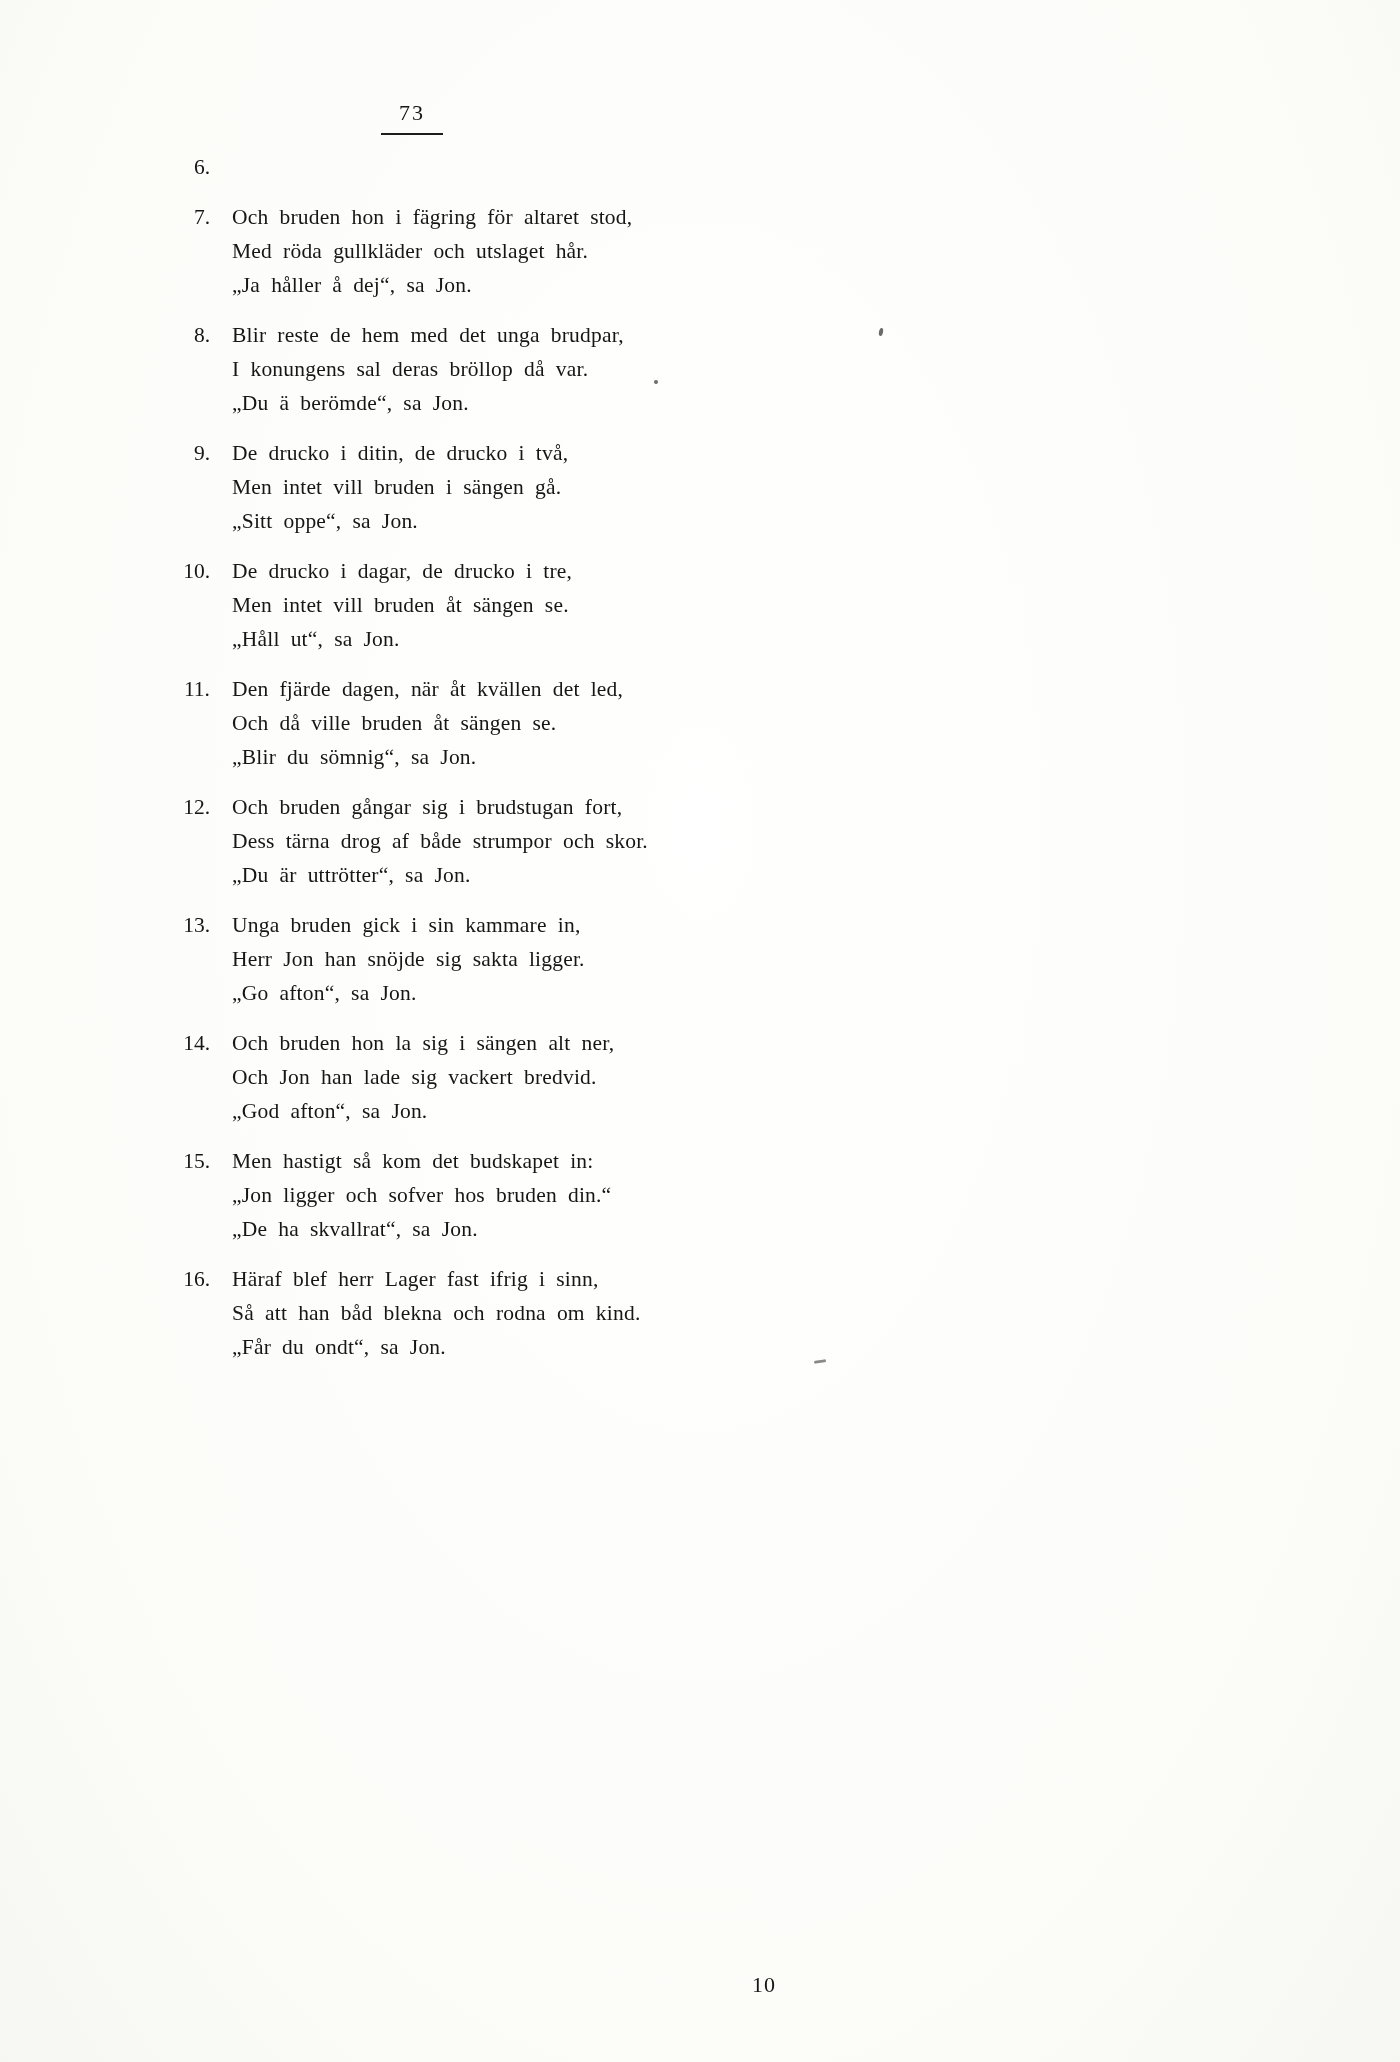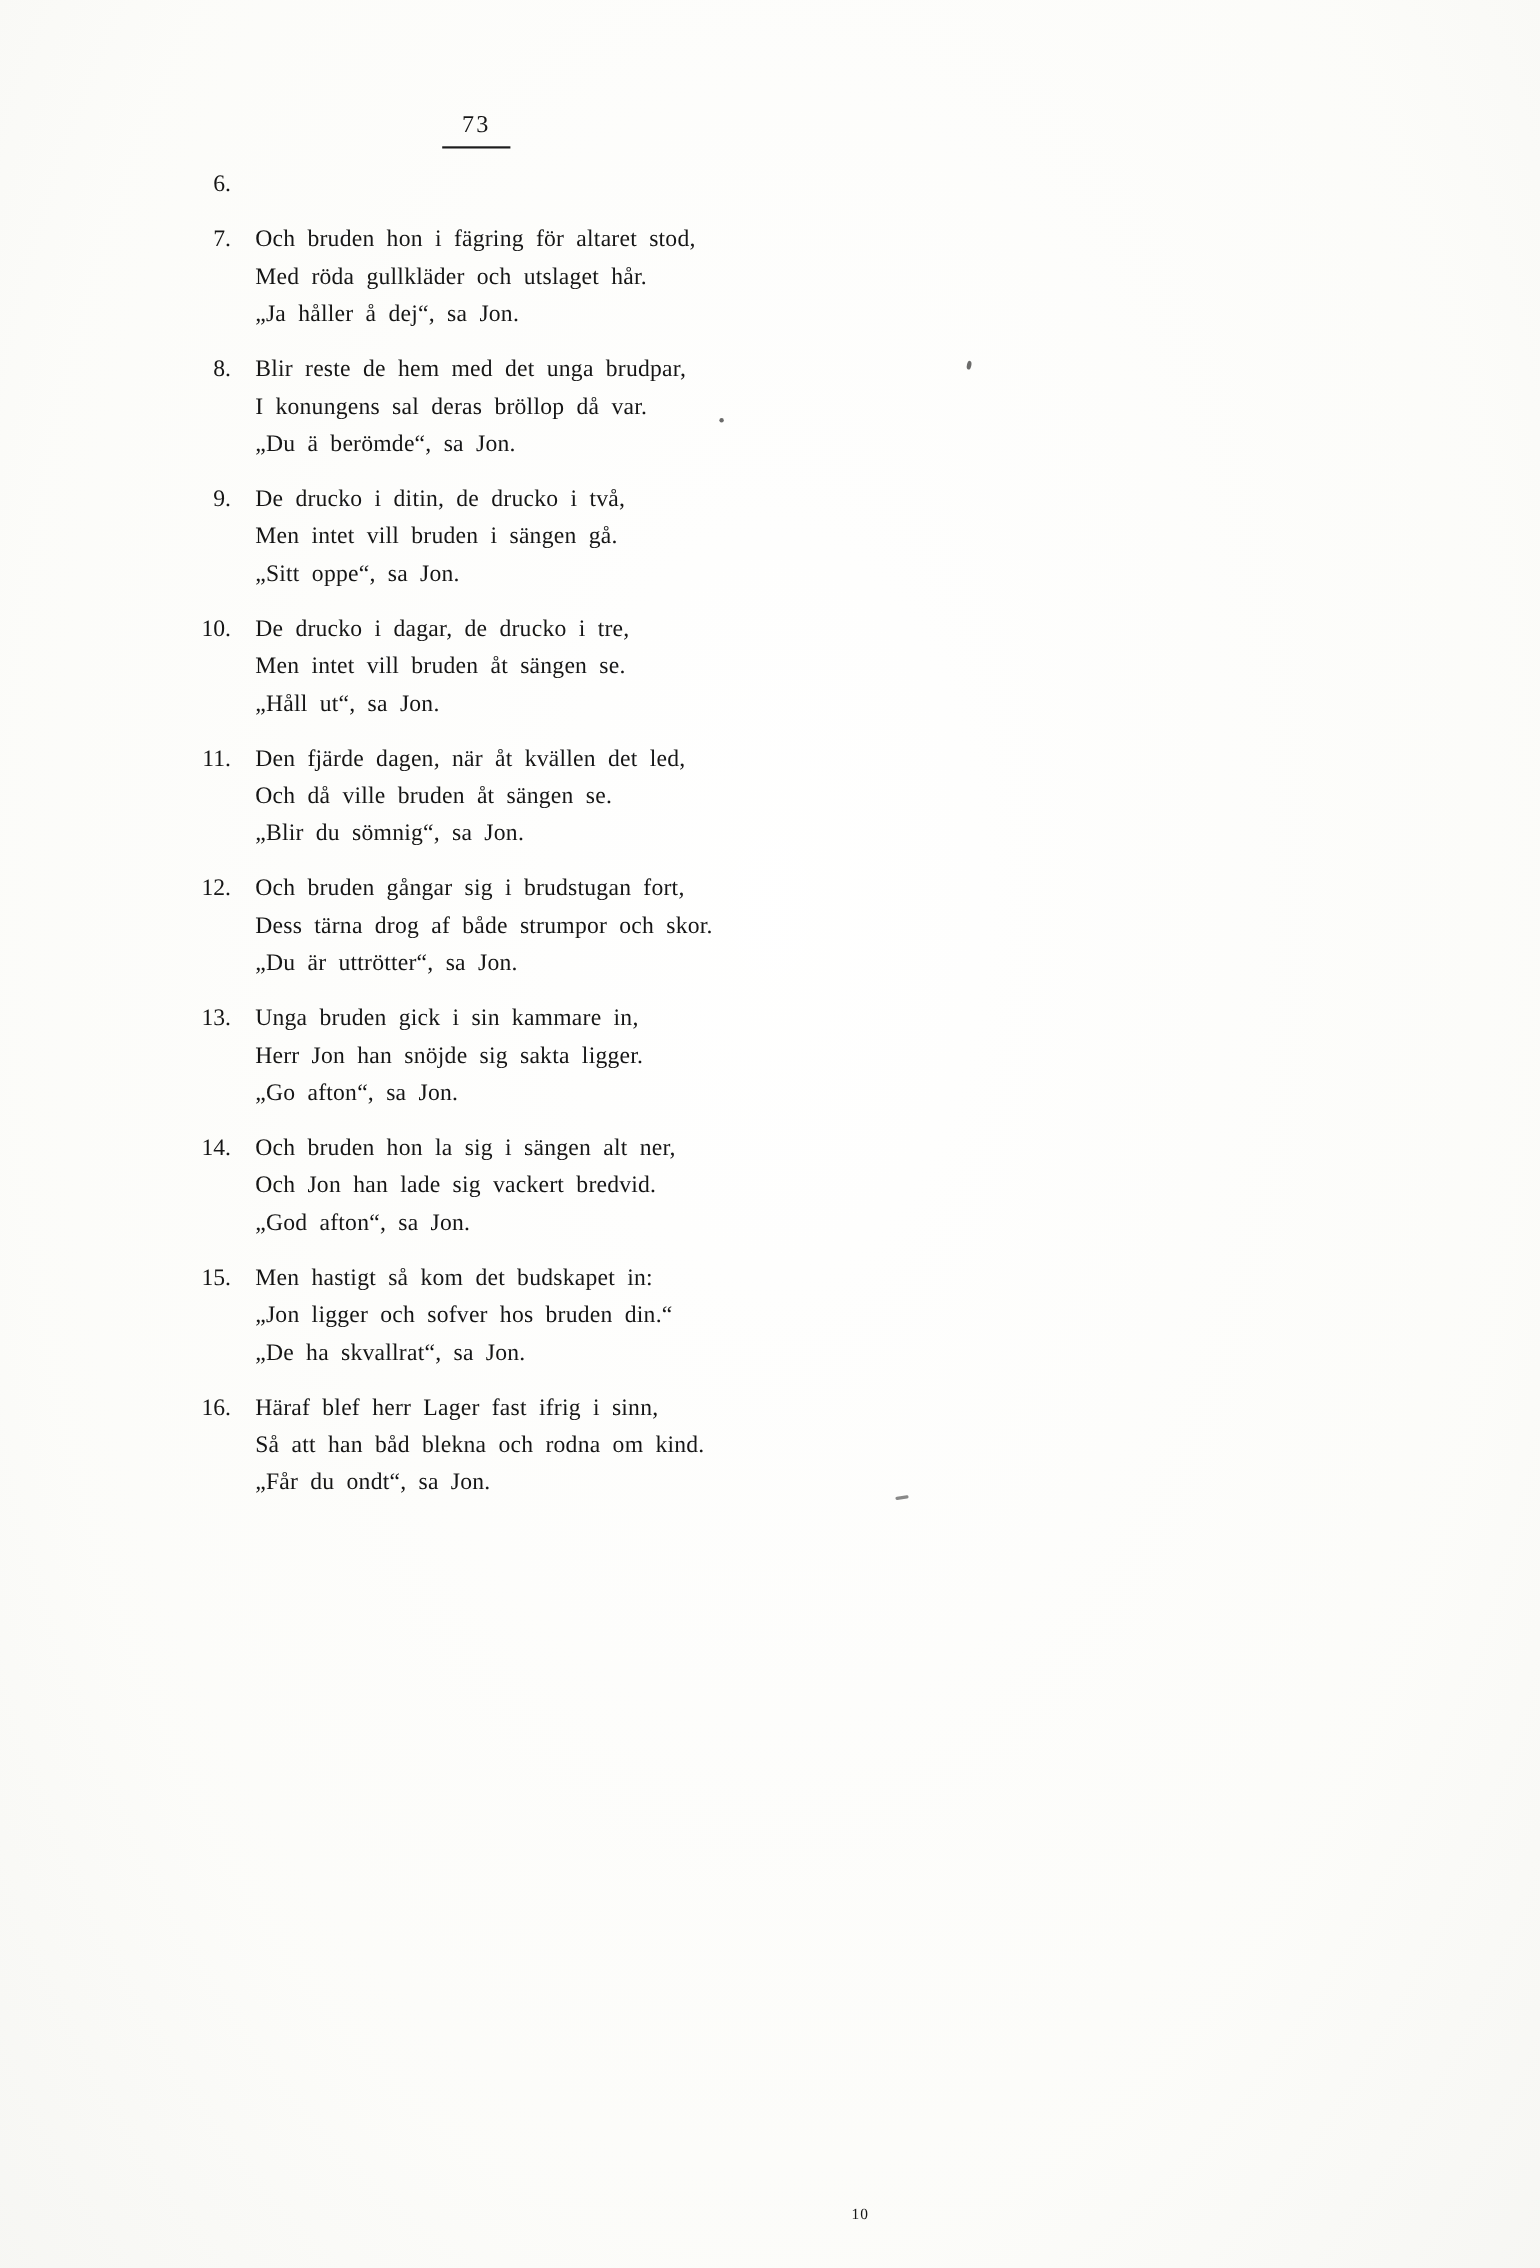--- a/index.html
+++ b/index.html
@@ -14,21 +14,21 @@
   
   .paper {
     position:absolute; inset:0;
     background:
       radial-gradient(ellipse at 50% 40%, rgba(255,255,255,0.9) 0%, rgba(250,250,246,0.4) 70%, rgba(242,242,238,0.6) 100%);
     pointer-events:none;
   }
   .page-number-wrap {
     position:absolute;
     top:100px;
-    left:363px;
+    left:342px;
     width:140px;
     text-align:center;
   }
   .page-number-wrap span {
     display:inline-block;
     font-size:22px;
     letter-spacing:2px;
     padding:0 18px 7px 18px;
     border-bottom:2px solid #1d1d1d;
   }
@@ -56,24 +56,23 @@
     line-height:34px;
     word-spacing:5.5px;
     letter-spacing:0.2px;
     white-space:nowrap;
   }
   .footer-number {
     position:absolute;
     top:1972px;
     left:752px;
     width:60px;
-    text-align:center;
-    font-size:14px;
+    text-align:left;
+    font-size:22px;
     letter-spacing:1px;
-    margin-top:34px;
   }
   
   .artifact { position:absolute; background:#3a3a3a; border-radius:50%; opacity:0.75; }
   .artifact-comma { top:328px; left:879px; width:4px; height:8px; border-radius:2px/4px; transform:rotate(12deg); }
   .artifact-dot   { top:380px; left:654px; width:4px; height:4px; }
   .artifact-dash  { top:1360px; left:814px; width:12px; height:3px; border-radius:2px; transform:rotate(-8deg); opacity:0.6; }
 </style>
 </head>
 <body>
 

